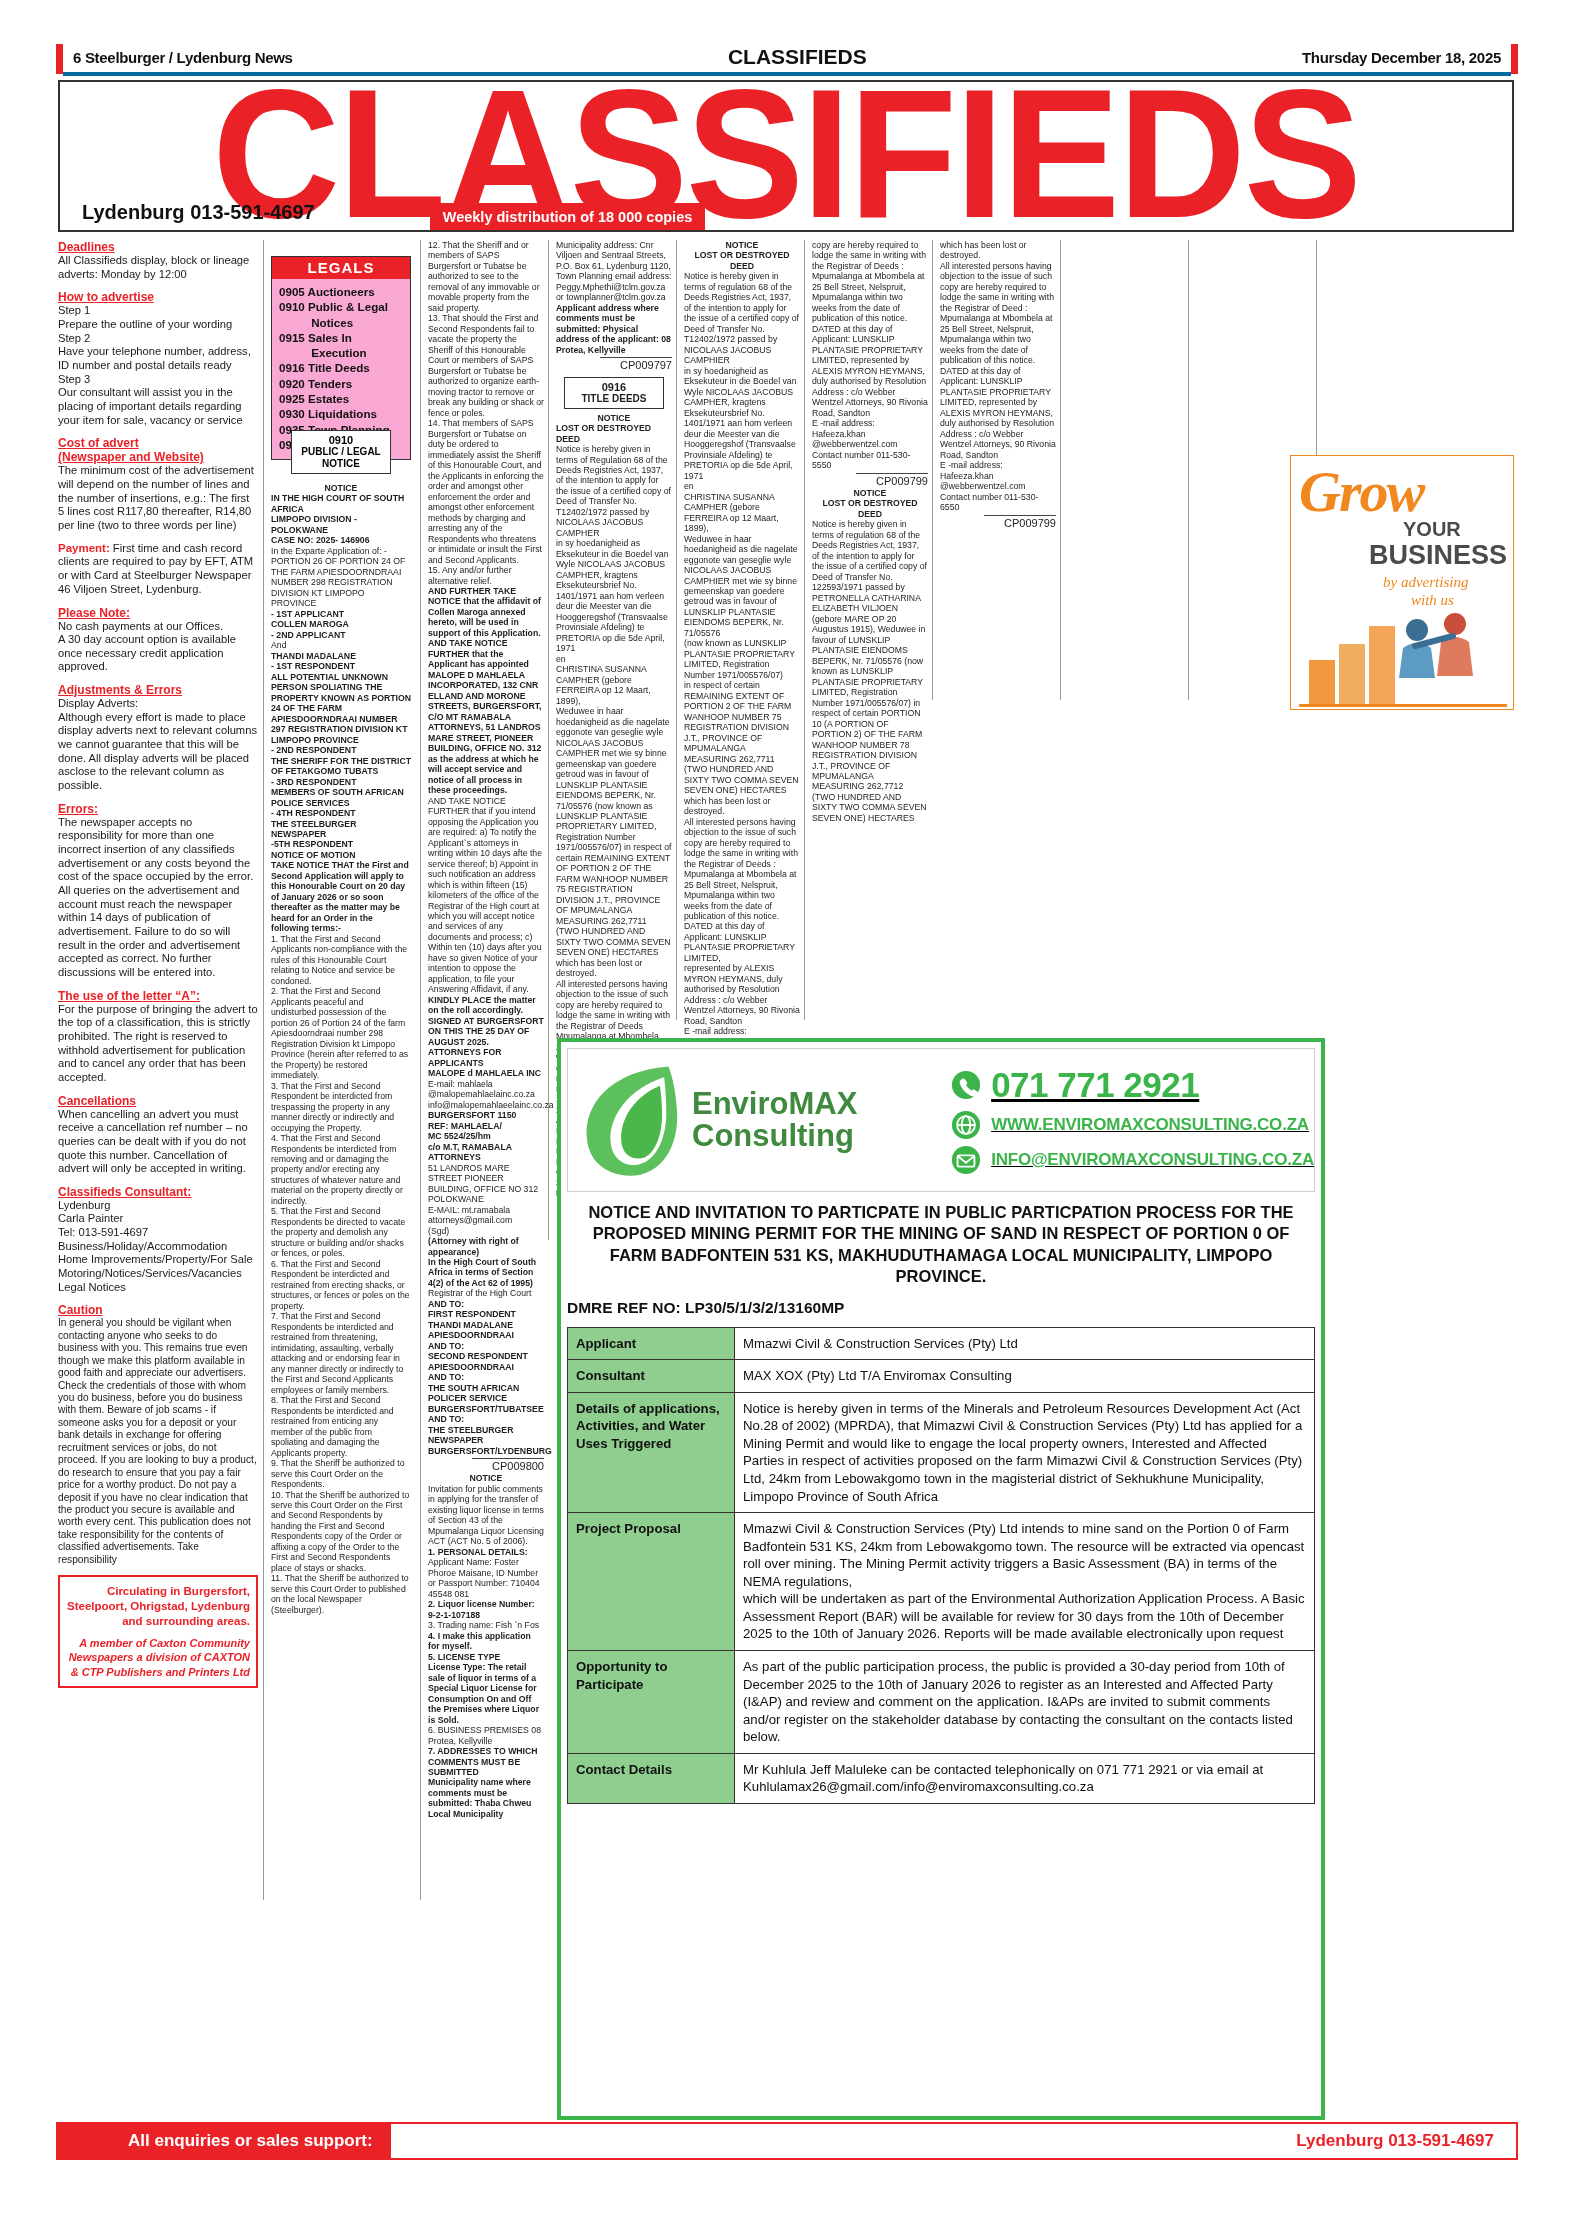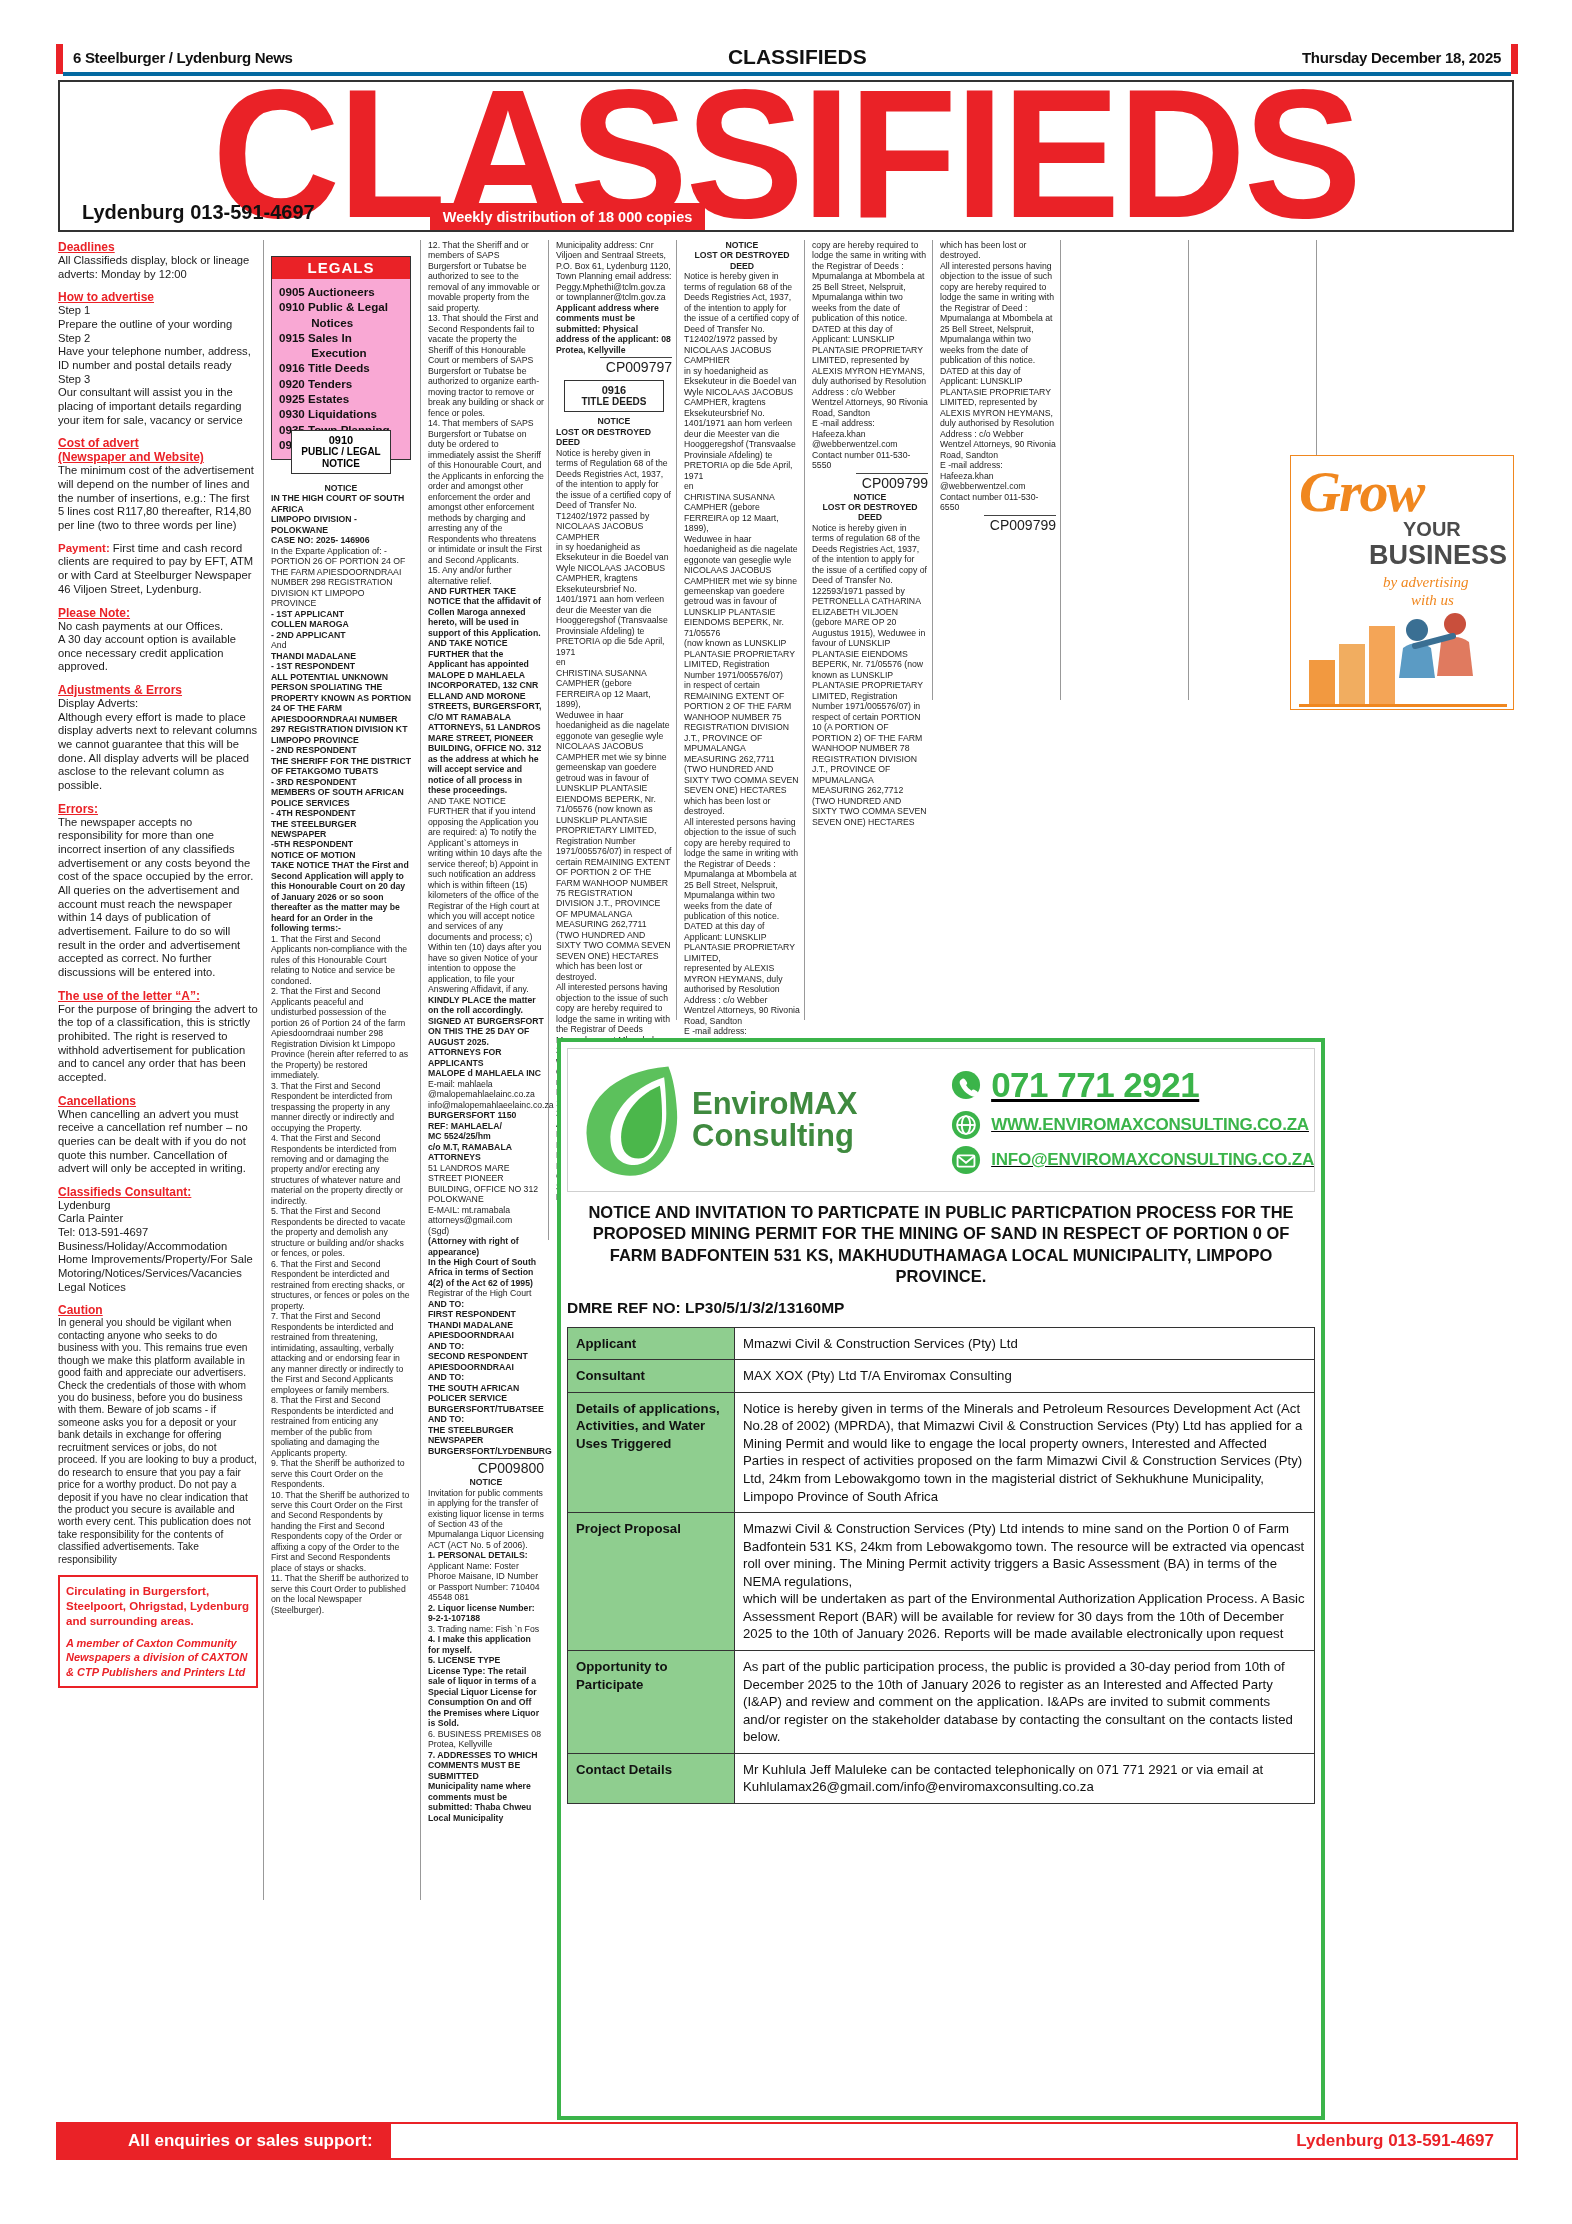--- a/index.html
+++ b/index.html
@@ -26,40 +26,40 @@
   .cols{position:absolute;left:58px;top:240px;width:1456px;height:1700px;}
   .col{position:absolute;top:0;font-size:9.6px;line-height:1.22;color:#1b1b1b;}
   .col p{margin:0 0 0 0;}
   .vr{position:absolute;top:0;width:1px;background:#999;}
 
   
   .c1{left:0;width:200px;font-size:11px;line-height:1.25;}
   .c1 h4{margin:0;font:bold 12px "Liberation Sans",sans-serif;color:#ea2227;text-decoration:underline;}
   .c1 .blk{margin-bottom:9px;}
   .c1 .body{font-size:11.2px;color:#1b1b1b;line-height:1.22;}
-  .redbox{margin-top:7px;border:2px solid #ea2227;padding:7px 6px;text-align:left;}
+  .redbox{margin-top:7px;border:2px solid #ea2227;padding:7px 6px;text-align:right;}
   .redbox .l1{font:bold 11.5px "Liberation Sans",sans-serif;color:#ea2227;line-height:1.3;}
   .redbox .l2{font:italic bold 11px "Liberation Sans",sans-serif;color:#ea2227;line-height:1.3;margin-top:7px;}
 
   
   .legalsbox{position:absolute;left:213px;top:16px;width:140px;border:1.5px solid #333;box-sizing:border-box;background:#f9a8d4;}
   .legalsbox .hdr{background:#ea2227;color:#fff;text-align:center;font:bold 15px "Liberation Sans",sans-serif;
         letter-spacing:1px;padding:2px 0 3px;}
   .legalsbox ul{list-style:none;margin:0;padding:5px 6px 7px 7px;}
   .legalsbox li{font:bold 11.6px "Liberation Sans",sans-serif;color:#111;line-height:1.32;white-space:pre;}
 
   .catbox{position:absolute;left:233px;width:100px;border:1.5px solid #333;text-align:center;padding:3px 2px;background:#fff;box-sizing:border-box;}
   .catbox .n{font:bold 11px "Liberation Sans",sans-serif;}
   .catbox .t{font:bold 10px "Liberation Sans",sans-serif;line-height:1.2;}
 
   .tiny{font-size:8.7px;line-height:1.205;color:#1d1d1d;text-align:left;}
   .tiny b{font-weight:bold;}
   .tiny .ctr{text-align:center;}
   .tiny .hr{border-top:1px solid #444;width:62%;margin:2px 0 1px auto;}
-  .tiny .code{text-align:right;font-size:14px;}
+  .tiny .code{text-align:right;font-size:11px;}
 
   
   .growad{position:absolute;left:1290px;top:455px;width:224px;height:255px;border:1.5px solid #f0871f;box-sizing:border-box;background:#fff;overflow:hidden;}
   .growad .g1{position:absolute;left:8px;top:2px;font:bold 58px "Liberation Serif",serif;color:#f0871f;font-style:italic;letter-spacing:-2px;}
   .growad .g2{position:absolute;left:112px;top:62px;font:bold 20px "Liberation Sans",sans-serif;color:#4b4b4b;}
   .growad .g3{position:absolute;left:78px;top:84px;font:bold 27px "Liberation Sans",sans-serif;color:#4b4b4b;}
   .growad .g4{position:absolute;left:92px;top:118px;font:italic 15px "Liberation Serif",serif;color:#f0871f;}
   .growad .g5{position:absolute;left:120px;top:136px;font:italic 15px "Liberation Serif",serif;color:#f0871f;}
   .growad svg{position:absolute;left:0;top:96px;}
 

